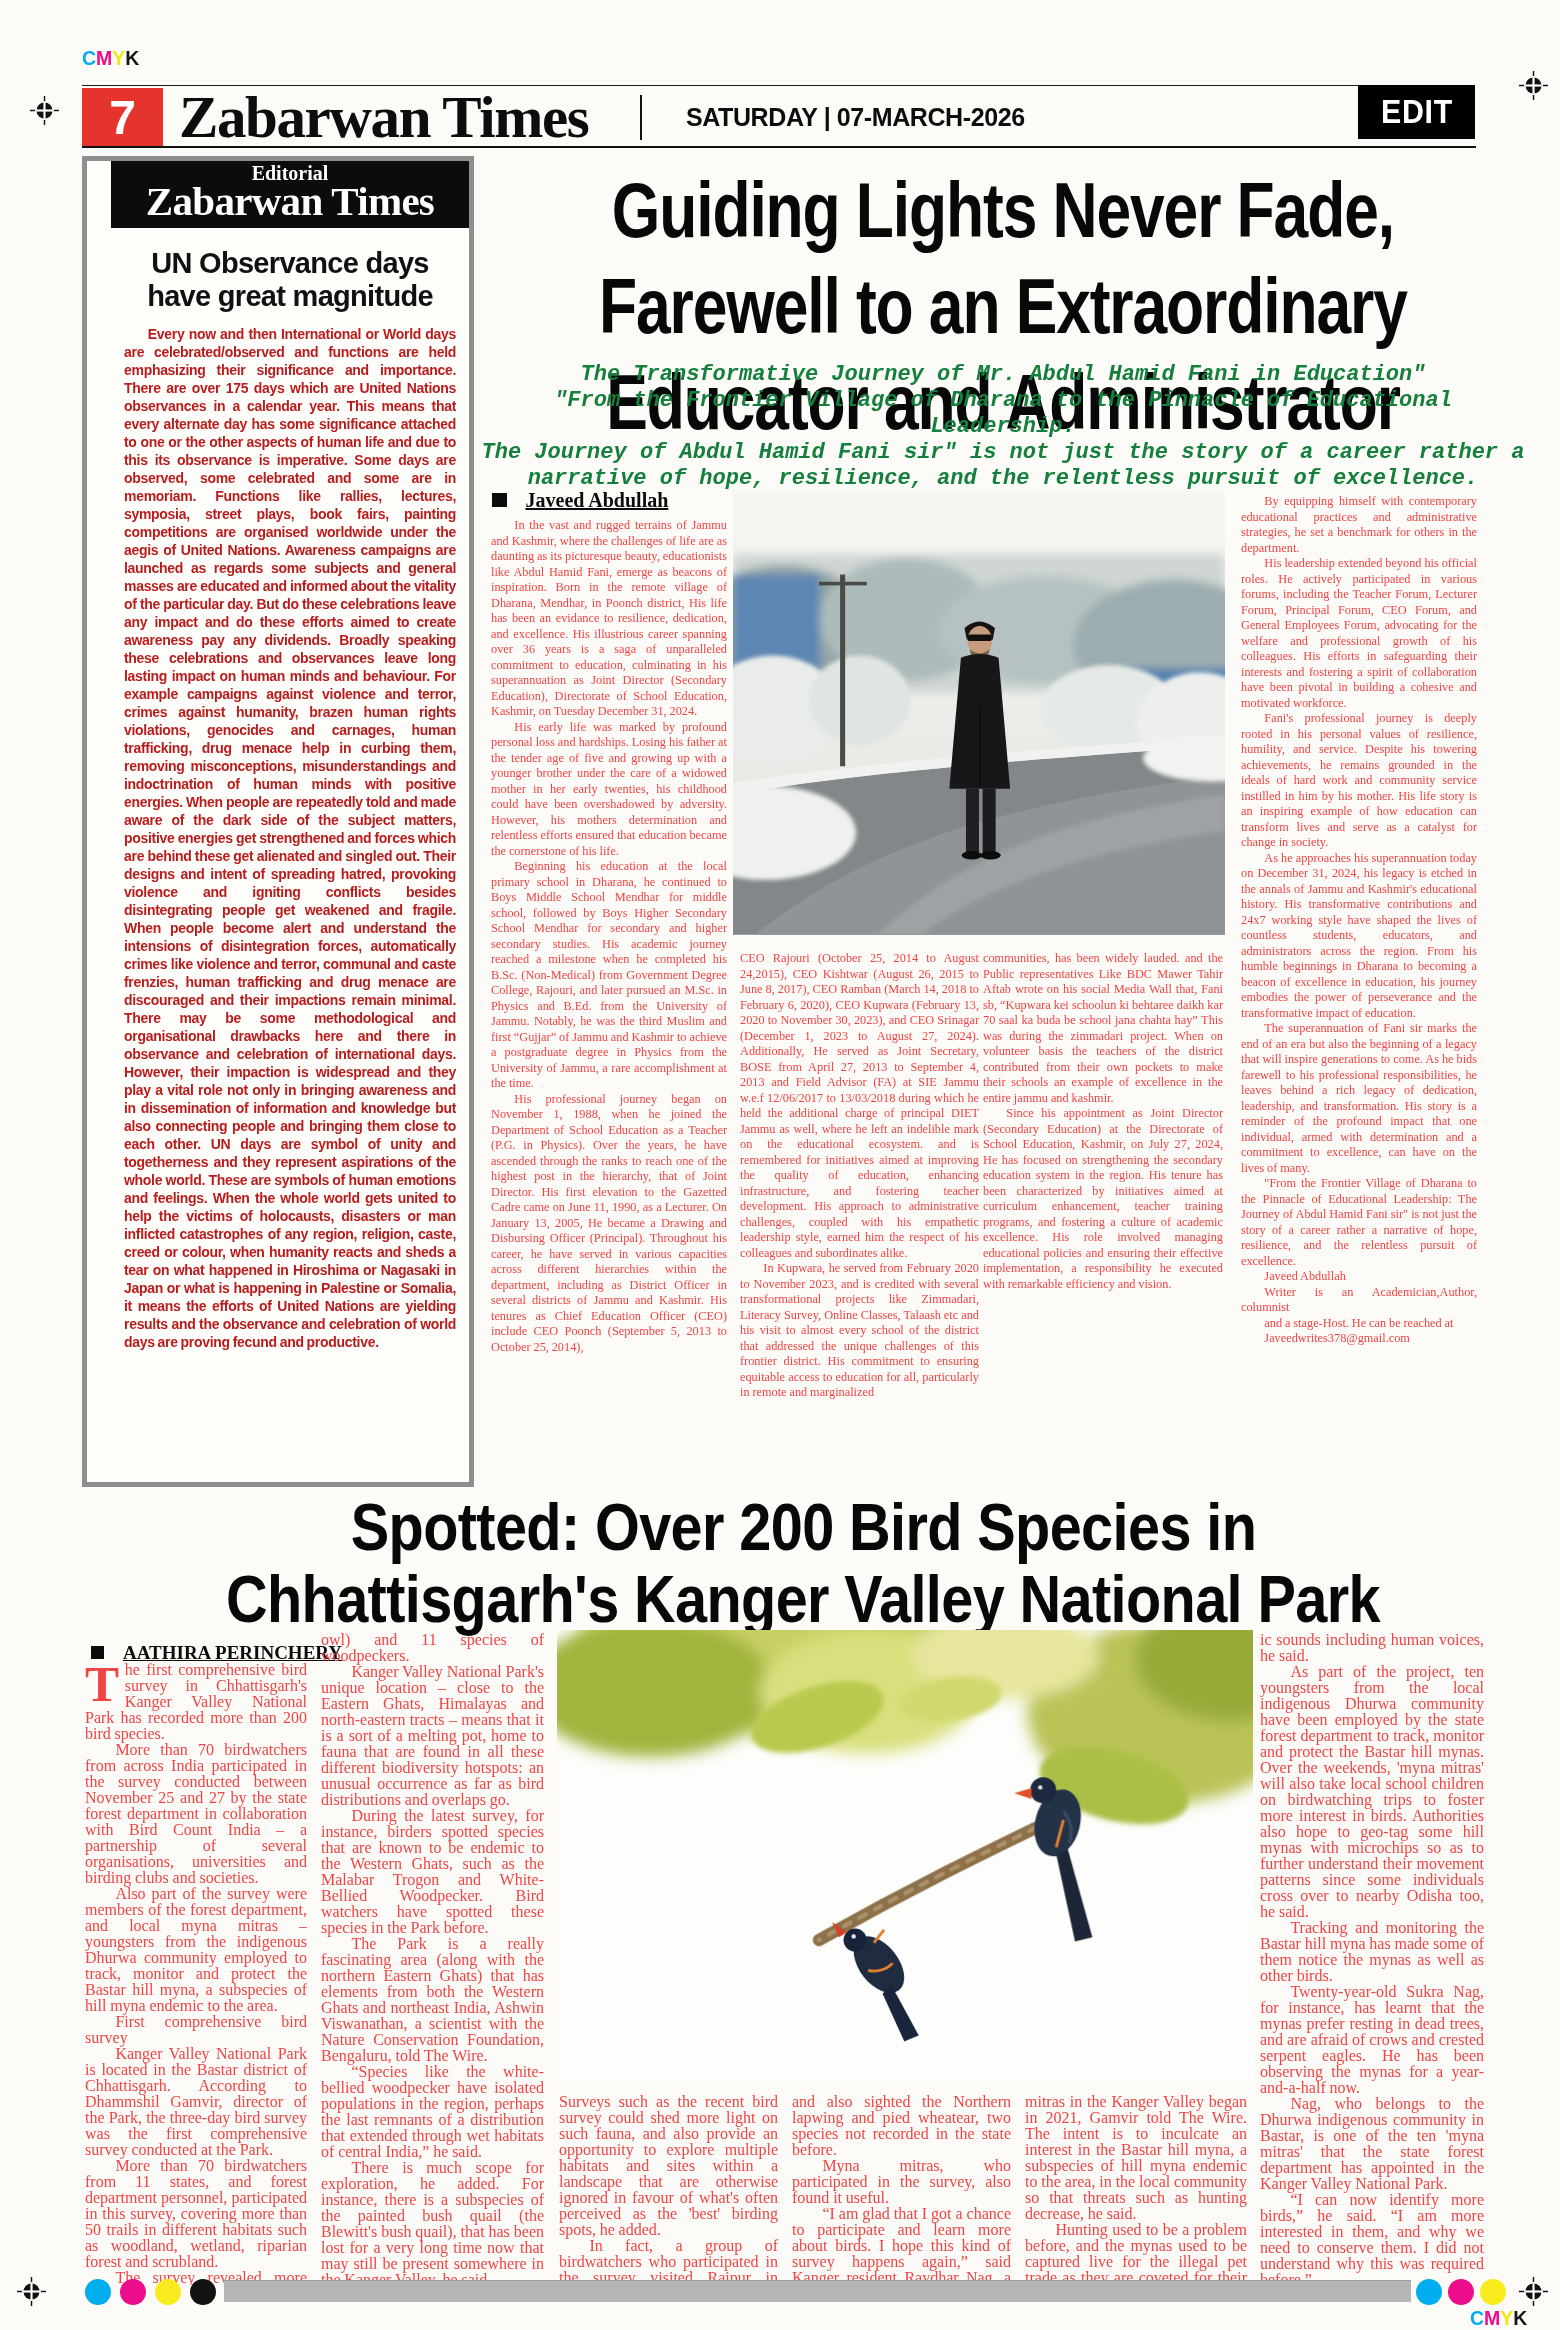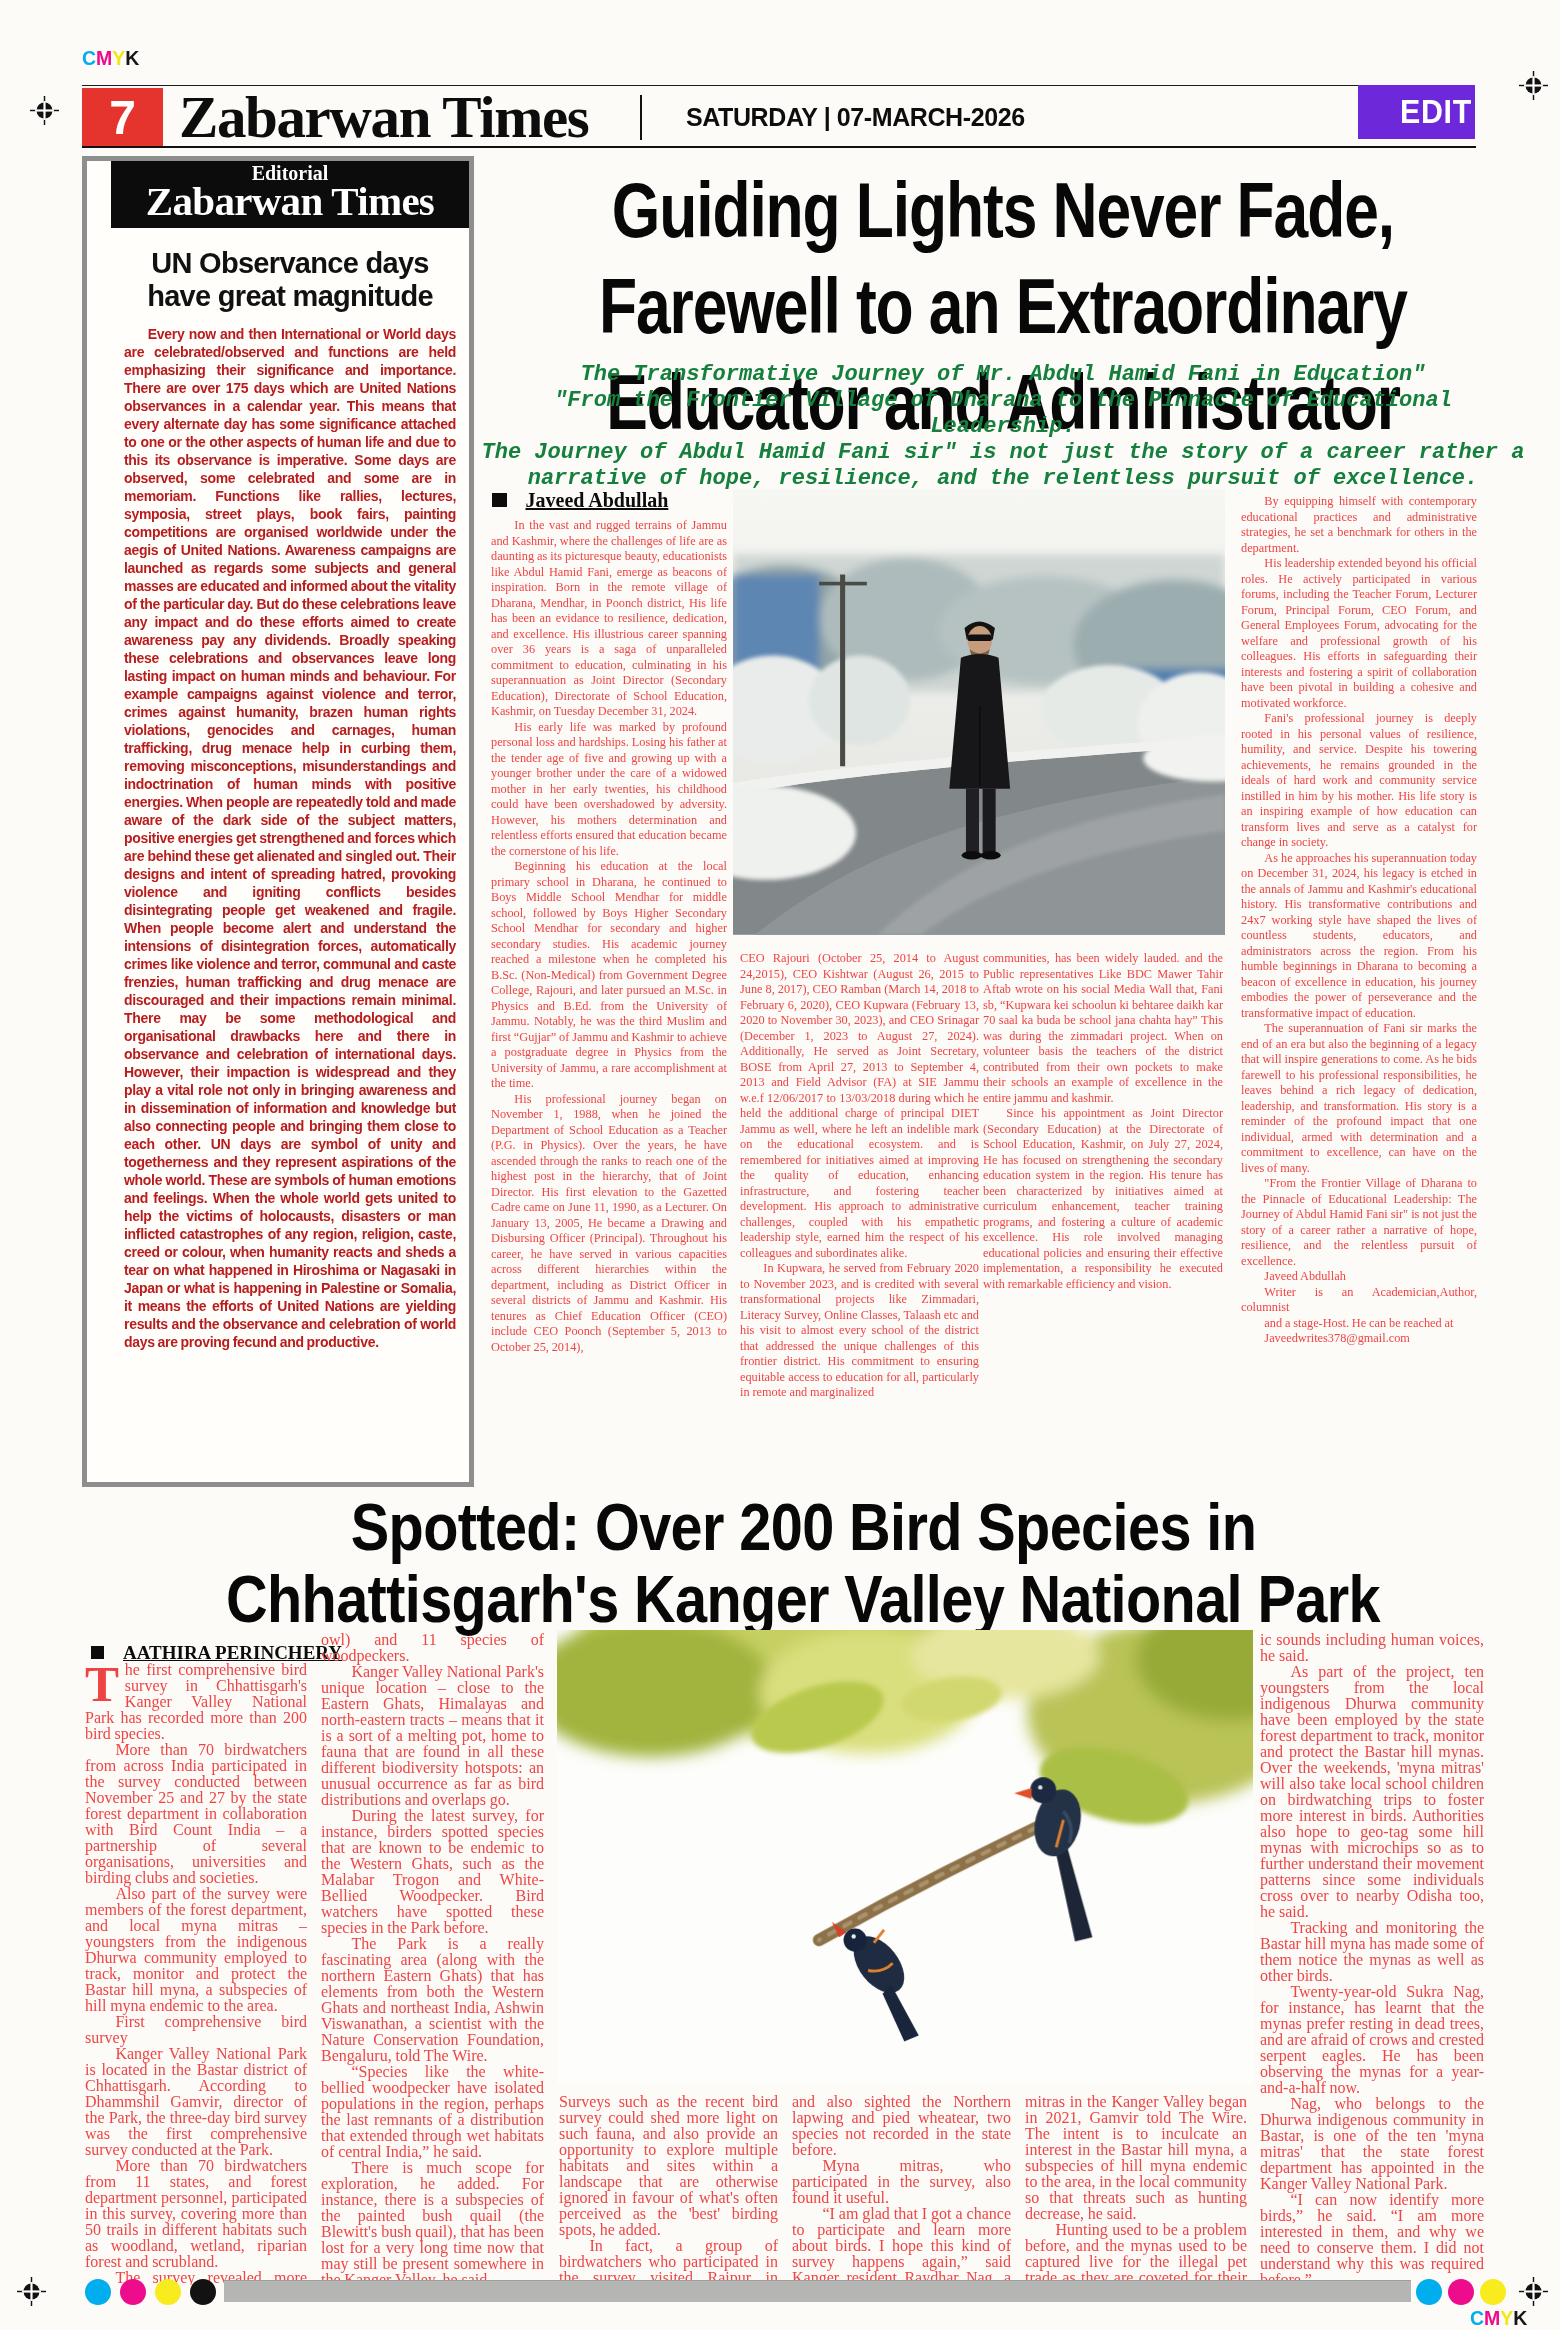--- a/index.html
+++ b/index.html
@@ -23,21 +23,21 @@
 
   
   .rule-thin { background:#1c1c1c; height:1.4px; }
   .rule-thick { background:#111; height:2.2px; }
   .pagenum-box { width:81px; height:59px; background:#e5342e; color:#fff;
     font:bold 48px/59px "Liberation Sans", sans-serif; text-align:center; }
   .masthead { font-family:"Liberation Serif", serif; font-weight:bold;
     font-size:59px; line-height:59px; letter-spacing:-1.4px; color:#0d0d0d; white-space:nowrap; }
   .hdr-divider { width:2.2px; height:45px; background:#111; }
   .hdr-date { font:bold 25px/59px "Liberation Sans", sans-serif; letter-spacing:-0.4px; color:#0d0d0d; white-space:nowrap; }
-  .edit-box { width:117px; height:54px; background:#6d28d9; text-align:right; }
+  .edit-box { width:117px; height:54px; background:#000000; text-align:center; }
   .edit-box span { display:inline-block; color:#fff; font:bold 33px/54px "Liberation Sans", sans-serif;
     letter-spacing:0.7px; transform:scaleX(0.92); }
 
   
   .edbox { width:392px; height:1331px; border:5px solid #8e8e8e; background:#fffefb;padding-left:24px; }
   .edbox-head { background:#0c0c0c; height:67px; text-align:center; color:#fff; position:relative; }
   .edbox-kicker { font:bold 20px/20px "Liberation Serif", serif; padding-top:2.2px; }
   .edbox-mast { font:bold 41px/38px "Liberation Serif", serif; letter-spacing:-0.7px; margin-top:-1.4px; }
   .ed-headline { margin:19px 10px 5.8px; text-align:center;
     font:bold 29px/33px "Liberation Sans", sans-serif; letter-spacing:-0.7px; color:#111; }

